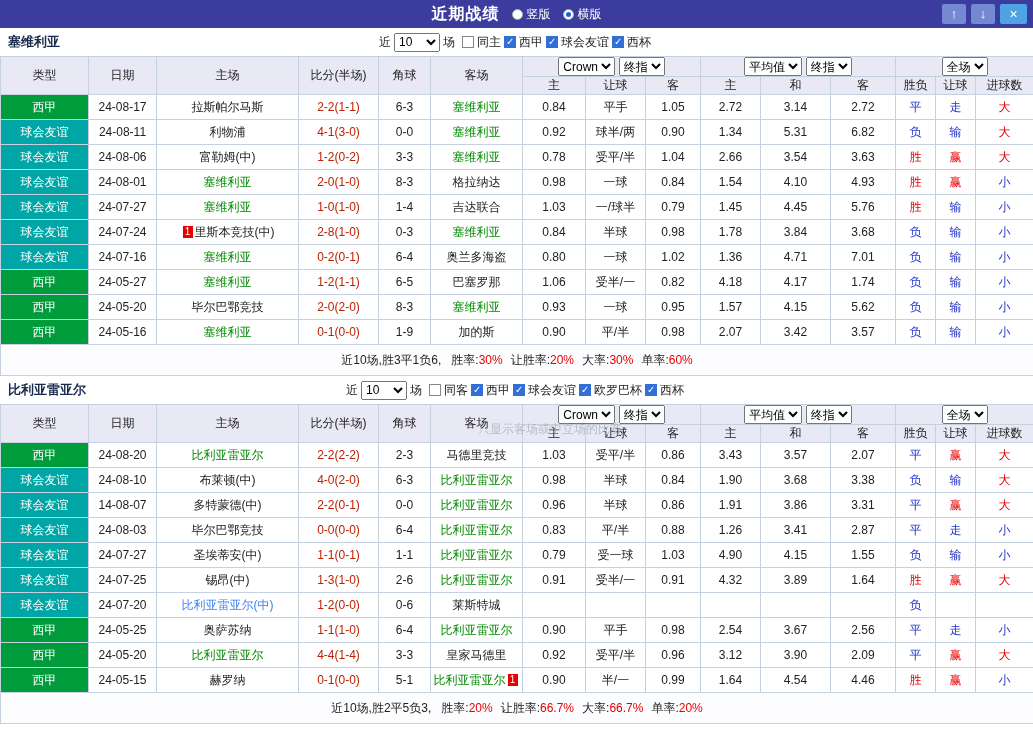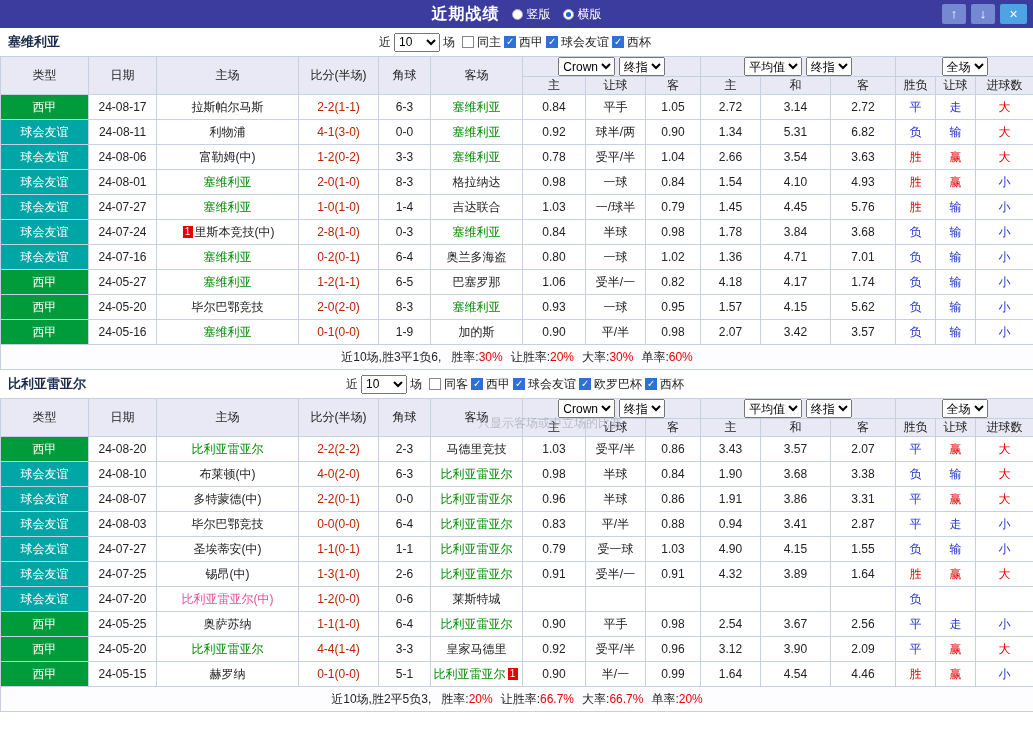--- a/index.html
+++ b/index.html
@@ -36,21 +36,21 @@
   
   table.stats{width:1033px;border-collapse:collapse;table-layout:fixed;border:1px solid #9FB0C4}
   .stats td{border:1px solid #C5D0E0;text-align:center;height:25px;padding:0 2px;overflow:hidden;white-space:nowrap}
   .stats thead td{background:#E9E9F6;height:18px}
   .sel-cell{padding:1px 0}
   tbody td.league{color:#fff}
   td.score{color:var(--score)}
   .badge{display:inline-block;min-width:10px;height:12px;line-height:12px;color:#fff;font-size:10px;
          padding:0 1px;margin:0 2px;vertical-align:1px;background:var(--badge)}
   .team-link{cursor:pointer}
-  tr.summary-row td{height:25px;background:#FDFDFF}
+  tr.summary-row td{height:31px;background:#FDFDFF}
   .sum-prefix{margin-right:2px}
   .sum-label{margin-left:8px}
   .watermark{position:absolute;left:478px;top:45px;color:#98A0AA;opacity:.6;pointer-events:none;z-index:2}
 </style>
 </head>
 <body>
 
 <div class="topbar">
   <div class="topbar-center">
     <span class="page-title">近期战绩</span>
@@ -443,21 +443,21 @@
           <td>0.84</td>
           <td>1.90</td>
           <td>3.68</td>
           <td>3.38</td>
           <td><span style="color: rgb(34, 51, 204);">负</span></td>
           <td><span style="color: rgb(34, 51, 204);">输</span></td>
           <td><span style="color: rgb(230, 0, 0);">大</span></td>
         </tr>
         <tr>
           <td class="league" style="background: rgb(0, 166, 166);">球会友谊</td>
-          <td>24-08-07</td>
+          <td>14-08-07</td>
           <td class="team"><span class="team-link">多特蒙德(中)</span></td>
           <td class="score">2-2(0-1)</td>
           <td>0-0</td>
           <td class="team"><span class="team-link" style="color: rgb(0, 138, 0);">比利亚雷亚尔</span></td>
           <td>0.96</td>
           <td>半球</td>
           <td>0.86</td>
           <td>1.91</td>
           <td>3.86</td>
           <td>3.31</td>
@@ -468,21 +468,21 @@
         <tr>
           <td class="league" style="background: rgb(0, 166, 166);">球会友谊</td>
           <td>24-08-03</td>
           <td class="team"><span class="team-link">毕尔巴鄂竞技</span></td>
           <td class="score">0-0(0-0)</td>
           <td>6-4</td>
           <td class="team"><span class="team-link" style="color: rgb(0, 138, 0);">比利亚雷亚尔</span></td>
           <td>0.83</td>
           <td>平/半</td>
           <td>0.88</td>
-          <td>0.94</td>
+          <td>1.26</td>
           <td>3.41</td>
           <td>2.87</td>
           <td><span style="color: rgb(34, 51, 204);">平</span></td>
           <td><span style="color: rgb(34, 51, 204);">走</span></td>
           <td><span style="color: rgb(34, 51, 204);">小</span></td>
         </tr>
         <tr>
           <td class="league" style="background: rgb(0, 166, 166);">球会友谊</td>
           <td>24-07-27</td>
           <td class="team"><span class="team-link">圣埃蒂安(中)</span></td>
@@ -512,21 +512,21 @@
           <td>4.32</td>
           <td>3.89</td>
           <td>1.64</td>
           <td><span style="color: rgb(230, 0, 0);">胜</span></td>
           <td><span style="color: rgb(230, 0, 0);">赢</span></td>
           <td><span style="color: rgb(230, 0, 0);">大</span></td>
         </tr>
         <tr>
           <td class="league" style="background: rgb(0, 166, 166);">球会友谊</td>
           <td>24-07-20</td>
-          <td class="team"><span class="team-link" style="color: #ec4899;">比利亚雷亚尔(中)</span></td>
+          <td class="team"><span class="team-link" style="color: #3b82f6;">比利亚雷亚尔(中)</span></td>
           <td class="score">1-2(0-0)</td>
           <td>0-6</td>
           <td class="team"><span class="team-link">莱斯特城</span></td>
           <td></td>
           <td></td>
           <td></td>
           <td></td>
           <td></td>
           <td></td>
           <td><span style="color: rgb(34, 51, 204);">负</span></td>

